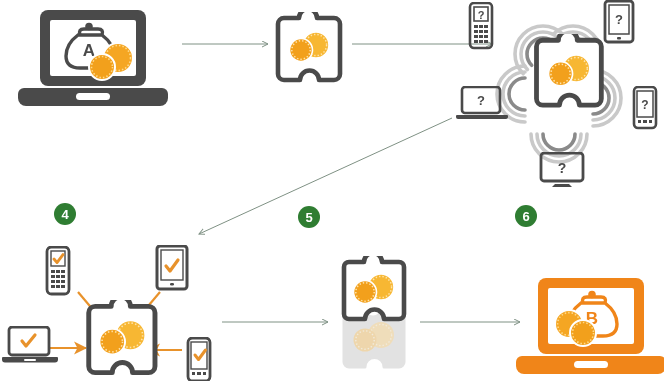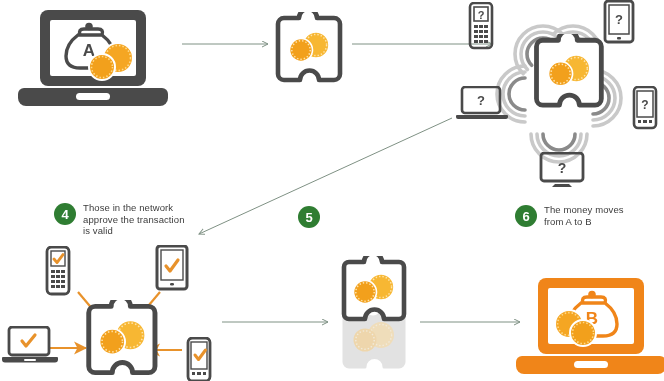--- a/index.html
+++ b/index.html
@@ -172,33 +172,28 @@
   </svg>
 
   <svg class="abs" style="left:538px;top:152px;" width="48" height="36" viewBox="0 0 48 36">
     <rect x="3" y="1" width="42" height="28" rx="3" fill="none" stroke="#4a4a4a" stroke-width="2.8"></rect>
     <text x="24" y="21" font-size="14" font-weight="bold" fill="#4a4a4a" text-anchor="middle" font-family="Liberation Sans, sans-serif">?</text>
     <path d="M17 32 h14 l3 3 H14 z" fill="#4a4a4a"></path>
   </svg>
 
   <div class="step" style="left:54px;top:202px;width:160px;">
     <div class="badge">4</div>
-    <div class="steptxt">Those in the network
-approve the transaction
-is valid</div>
   </div>
 
   <div class="step" style="left:298px;top:194px;width:175px;">
     <div class="badge" style="margin-top:12px;">5</div>
   </div>
 
   <div class="step" style="left:515px;top:204px;width:140px;">
     <div class="badge">6</div>
-    <div class="steptxt">The money moves
-from A to B</div>
   </div>
 
   <svg class="abs" style="left:44px;top:246px;" width="28" height="50" viewBox="0 0 28 50">
     <rect x="3" y="1" width="22" height="47" rx="4.5" fill="none" stroke="#4a4a4a" stroke-width="2.8"></rect>
     <rect x="7" y="5" width="14" height="15" fill="none" stroke="#4a4a4a" stroke-width="1.4"></rect>
     <path d="M10 13 l3 3.6 l6 -8" fill="none" stroke="#E8922B" stroke-width="2.8" stroke-linecap="round" stroke-linejoin="round"></path>
     <g fill="#4a4a4a">
       <rect x="7" y="24" width="4" height="3"></rect>
         <rect x="12" y="24" width="4" height="3"></rect>
         <rect x="17" y="24" width="4" height="3"></rect>

